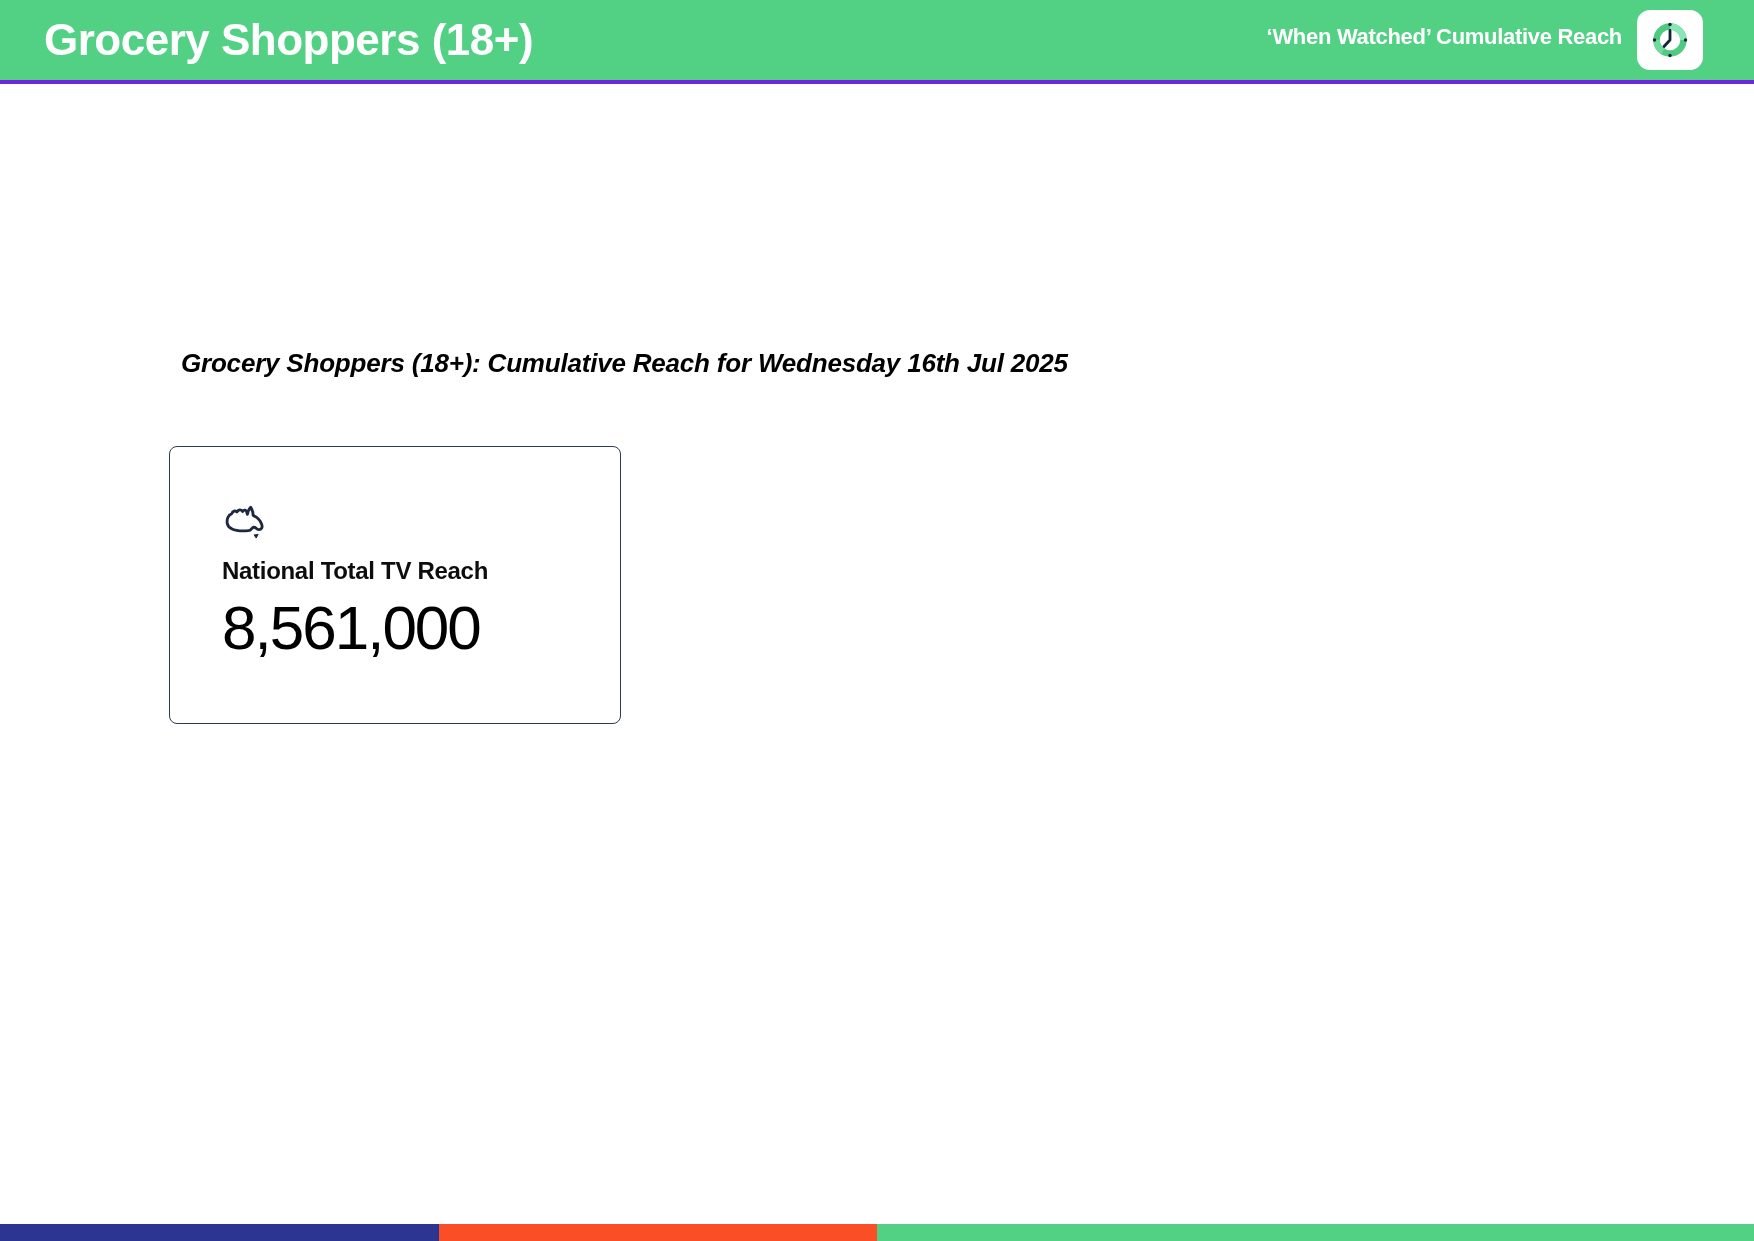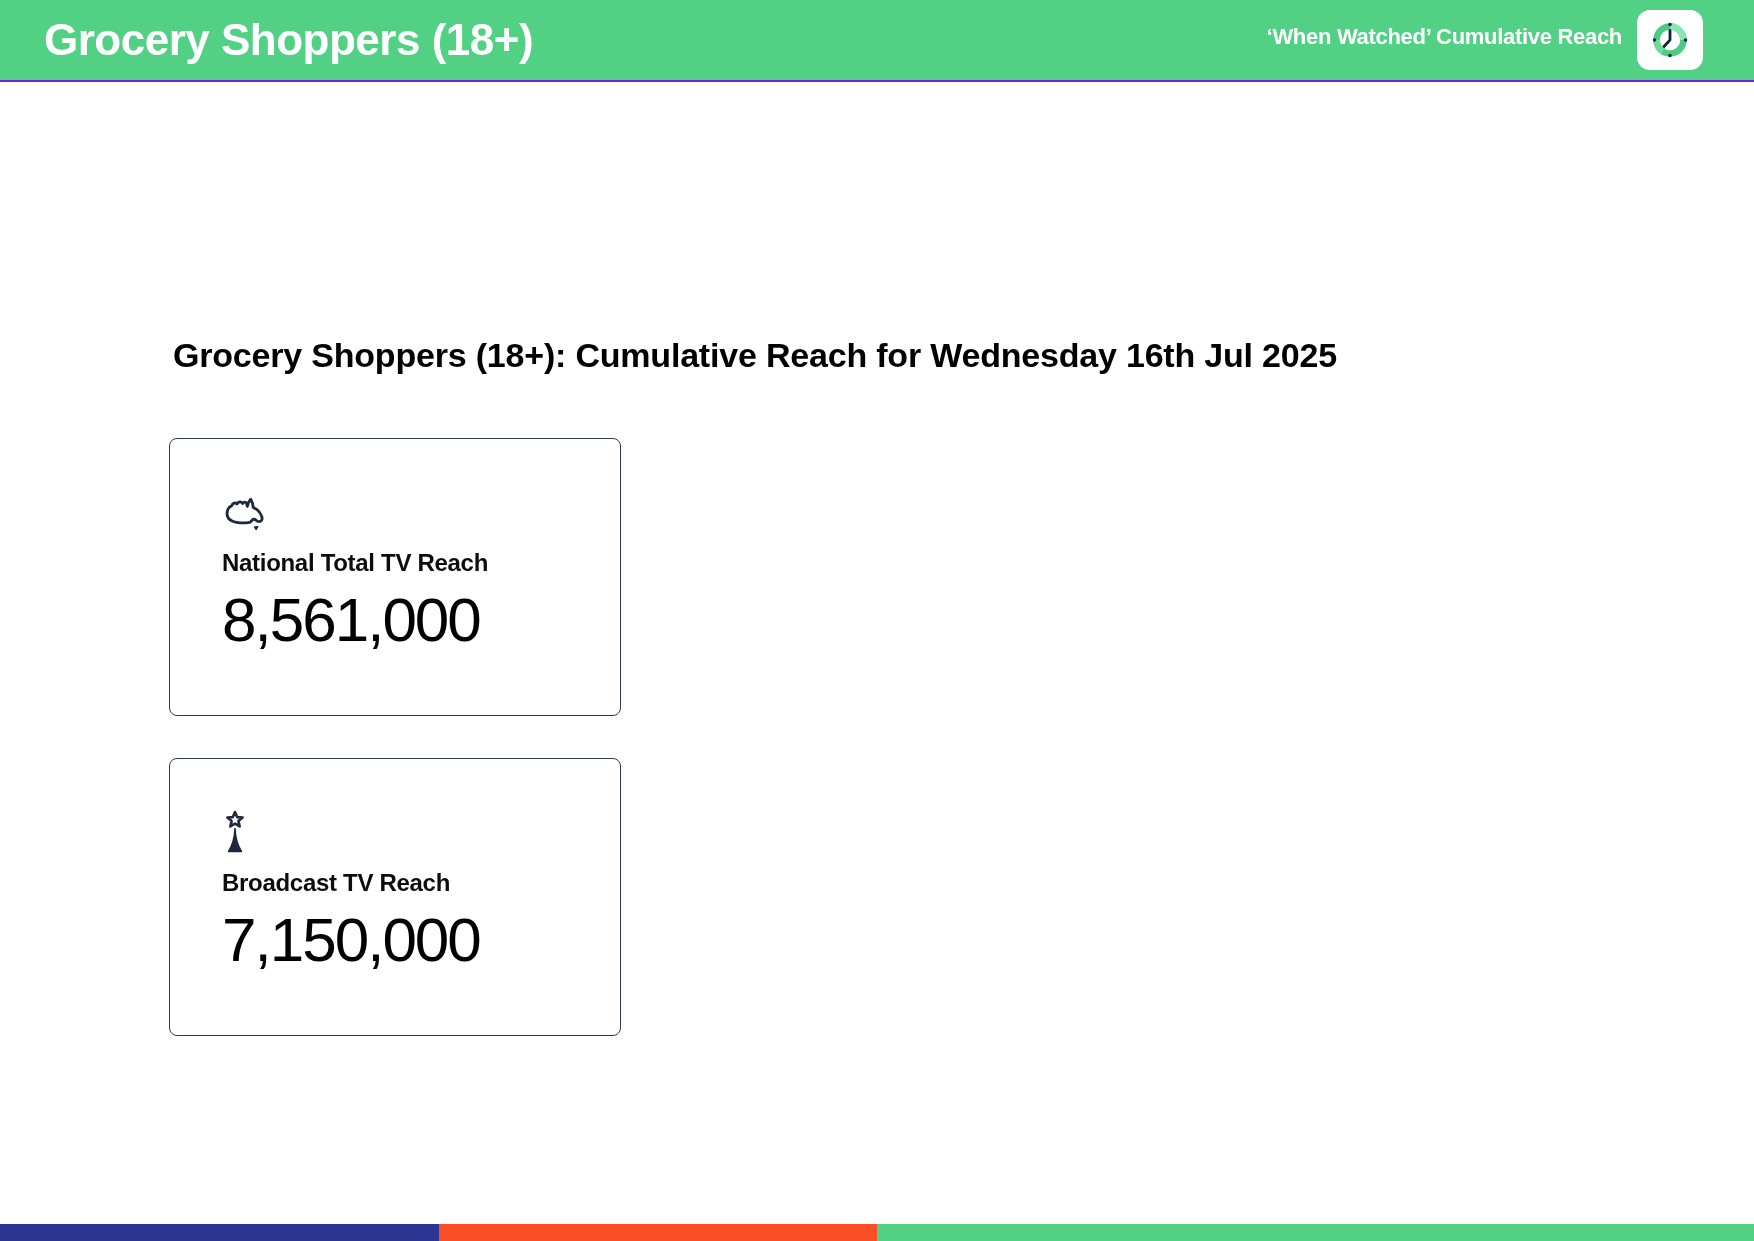--- a/index.html
+++ b/index.html
@@ -8,21 +8,21 @@
     width:1754px;height:1241px;
     background:#ffffff;
     font-family:"Liberation Sans", sans-serif;
     overflow:hidden;
   }
   
   .header{
     position:absolute;top:0;left:0;right:0;
     height:80px;
     background:#52d185;
-    border-bottom:2px solid #6d28d9;
+    border-bottom:4px solid #6d28d9;
     display:flex;align-items:center;
   }
   .app-title{
     margin:0 0 0 44px;
     font-size:44px;font-weight:bold;color:#ffffff;
     letter-spacing:-0.5px;
     flex:0 0 auto;
   }
   .header-right{
     position:absolute;right:51px;top:0;height:80px;
@@ -32,23 +32,23 @@
     font-size:22px;font-weight:bold;color:#ffffff;letter-spacing:-0.3px;
     margin-top:-6px;
   }
   .logo-box{
     width:66px;height:60px;background:#ffffff;border-radius:13px;
     display:flex;align-items:center;justify-content:center;
   }
   
   .main{padding-left:169px;}
   .page-heading{
-    margin:4px;padding-top:331px;
-    font-size:34px;font-weight:bold;color:#000000;
-    line-height:41px;letter-spacing:-0.2px;
+    margin:12px;padding-top:331px;
+    font-size:26px;font-weight:bold;color:#000000;
+    line-height:41px;letter-spacing:-0.2px;font-style:italic;
   }
   .cards{
     display:flex;gap:42px;margin-top:62px;flex-direction:column;
   }
   .card{
     box-sizing:border-box;
     width:452px;height:278px;
     border:1.5px solid #2c3a52;border-radius:8px;
     background:#ffffff;
     padding:52px 0 0 52px;
@@ -107,30 +107,20 @@
         <div class="card-icon">
           <svg width="46" height="42" viewBox="0 0 48 44">
             <path d="M5.5 24 C4.5 19 6.5 14.5 10 13.5 C11 10.5 14 9.5 15.5 11.5 C17 9 20 8.5 21.5 11 C22.5 9.5 24.5 9 25.5 10.5 L26.5 14 C27 11 28.5 8 30 6.5 C31.5 9 32.5 12 32.5 15 C36 16.5 40 20 41.5 24.5 C42.5 27.5 41.5 30 38.5 30 C35.5 30 35.5 27 33 27.5 C30.5 28 31 31 27.5 31 C22 31.5 14 31 10 29 C6.5 27.5 6 26 5.5 24 Z" fill="none" stroke="#1e2940" stroke-width="3" stroke-linejoin="round" stroke-linecap="round"></path>
             <path d="M33.5 35.5 L37.8 35 L35.7 38.8 Z" fill="#1e2940" stroke="#1e2940" stroke-width="1" stroke-linejoin="round"></path>
           </svg>
         </div>
         <div class="card-label">National Total TV Reach</div>
         <div class="card-value">8,561,000</div>
       </div>
 
-      <div class="card">
-        <div class="card-icon">
-          <svg width="26" height="44" viewBox="0 0 26 44">
-            <path d="M13 1 L15.12 6.09 L20.61 6.53 L16.42 10.11 L17.7 15.47 L13 12.6 L8.3 15.47 L9.58 10.11 L5.39 6.53 L10.88 6.09 Z" fill="none" stroke="#1e2940" stroke-width="2.6" stroke-linejoin="round"></path>
-            <path d="M13 17.5 C12.7 24.5 11 33.5 6.5 40.5 L19.5 40.5 C15 33.5 13.3 24.5 13 17.5 Z" fill="#1e2940" stroke="#1e2940" stroke-width="1.5" stroke-linejoin="round"></path>
-          </svg>
-        </div>
-        <div class="card-label">Broadcast TV Reach</div>
-        <div class="card-value">7,150,000</div>
-      </div>
 
 
     </div>
   </div>
 
   <div class="footer-bar">
     <div class="seg-blue"></div>
     <div class="seg-orange"></div>
     <div class="seg-green"></div>
   </div>

